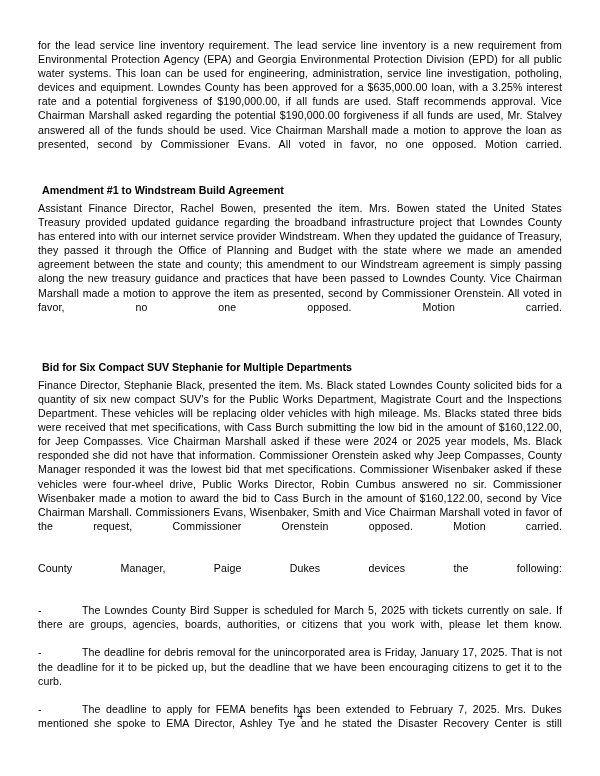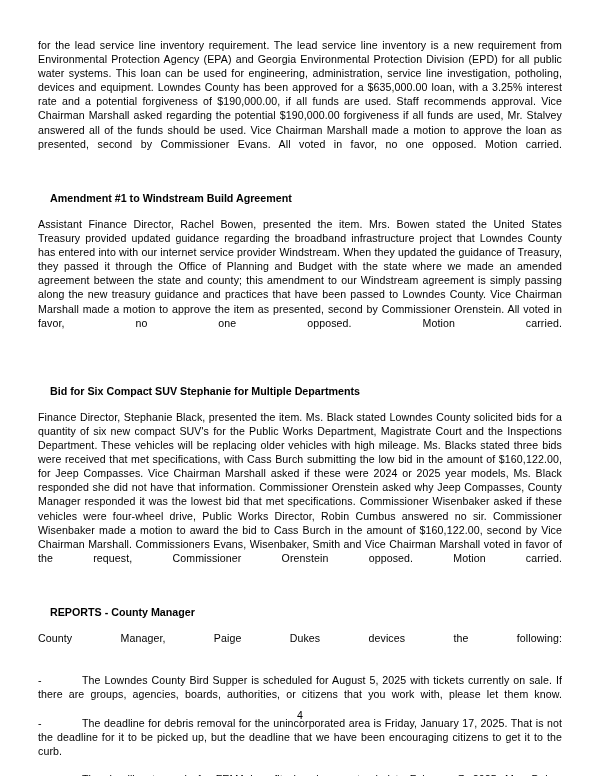--- a/index.html
+++ b/index.html
@@ -36,21 +36,21 @@
   .para {
     margin: 0 0 0 0;
   }
   .gap {
     height: 14px;
   }
   .heading {
     font-size: 10.7px;
     line-height: 14.1px;
     font-weight: bold;
-    margin: 12px;
+    margin: 4px;
     text-align: left;
   }
   .bullet {
     position: relative;
     font-size: 10.6px;
     line-height: 14.1px;
     text-align: justify;
     margin: 0;
   }
   .bullet .dash {
@@ -85,21 +85,20 @@
   <div id="content">
       <div class="body-text para">for the lead service line inventory requirement. The lead service line inventory is a new requirement from Environmental Protection Agency (EPA) and Georgia Environmental Protection Division (EPD) for all public water systems. This loan can be used for engineering, administration, service line investigation, potholing, devices and equipment. Lowndes County has been approved for a $635,000.00 loan, with a 3.25% interest rate and a potential forgiveness of $190,000.00, if all funds are used. Staff recommends approval. Vice Chairman Marshall asked regarding the potential $190,000.00 forgiveness if all funds are used, Mr. Stalvey answered all of the funds should be used. Vice Chairman Marshall made a motion to approve the loan as presented, second by Commissioner Evans. All voted in favor, no one opposed. Motion carried.</div>
       <div class="gap"></div>
       <div class="heading">Amendment #1 to Windstream Build Agreement</div>
       <div class="body-text para">Assistant Finance Director, Rachel Bowen, presented the item. Mrs. Bowen stated the United States Treasury provided updated guidance regarding the broadband infrastructure project that Lowndes County has entered into with our internet service provider Windstream. When they updated the guidance of Treasury, they passed it through the Office of Planning and Budget with the state where we made an amended agreement between the state and county; this amendment to our Windstream agreement is simply passing along the new treasury guidance and practices that have been passed to Lowndes County. Vice Chairman Marshall made a motion to approve the item as presented, second by Commissioner Orenstein. All voted in favor, no one opposed. Motion carried.</div>
       <div class="gap"></div>
       <div class="gap"></div>
       <div class="heading">Bid for Six Compact SUV Stephanie for Multiple Departments</div>
       <div class="body-text para">Finance Director, Stephanie Black, presented the item.  Ms. Black stated Lowndes County solicited bids for a quantity of six new compact SUV's for the Public Works Department, Magistrate Court and the Inspections Department. These vehicles will be replacing older vehicles with high mileage. Ms. Blacks stated three bids were received that met specifications, with Cass Burch submitting the low bid in the amount of $160,122.00, for Jeep Compasses. Vice Chairman Marshall asked if these were 2024 or 2025 year models, Ms. Black responded she did not have that information. Commissioner Orenstein asked why Jeep Compasses, County Manager responded it was the lowest bid that met specifications. Commissioner Wisenbaker asked if these vehicles were four-wheel drive, Public Works Director, Robin Cumbus answered no sir. Commissioner Wisenbaker made a motion to award the bid to Cass Burch in the amount of $160,122.00, second by Vice Chairman Marshall. Commissioners Evans, Wisenbaker, Smith and Vice Chairman Marshall voted in favor of the request, Commissioner Orenstein opposed. Motion carried.</div>
       <div class="gap"></div>
-      <div class="heading">REPORTS - County Manager</div>
       <div class="body-text para">County Manager, Paige Dukes devices the following:</div>
       <div class="gap"></div>
-      <div class="body-text bullet"><span class="dash">-</span><span class="lead-indent"></span><span>The Lowndes County Bird Supper is scheduled for August 5, 2025 with tickets currently on sale. If there are groups, agencies, boards, authorities, or citizens that you work with, please let them know.</span></div>
+      <div class="body-text bullet"><span class="dash">-</span><span class="lead-indent"></span><span>The Lowndes County Bird Supper is scheduled for March 5, 2025 with tickets currently on sale. If there are groups, agencies, boards, authorities, or citizens that you work with, please let them know.</span></div>
       <div class="body-text bullet"><span class="dash">-</span><span class="lead-indent"></span><span>The deadline for debris removal for the unincorporated area is Friday, January 17, 2025. That is not the deadline for it to be picked up, but the deadline that we have been encouraging citizens to get it to the curb.</span></div>
       <div class="body-text bullet"><span class="dash">-</span><span class="lead-indent"></span><span>The deadline to apply for FEMA benefits has been extended to February 7, 2025. Mrs. Dukes mentioned she spoke to EMA Director, Ashley Tye and he stated the Disaster Recovery Center is still</span></div>
     </div>
   <div class="page-number">4</div>
 </div>
 
 </body></html>

